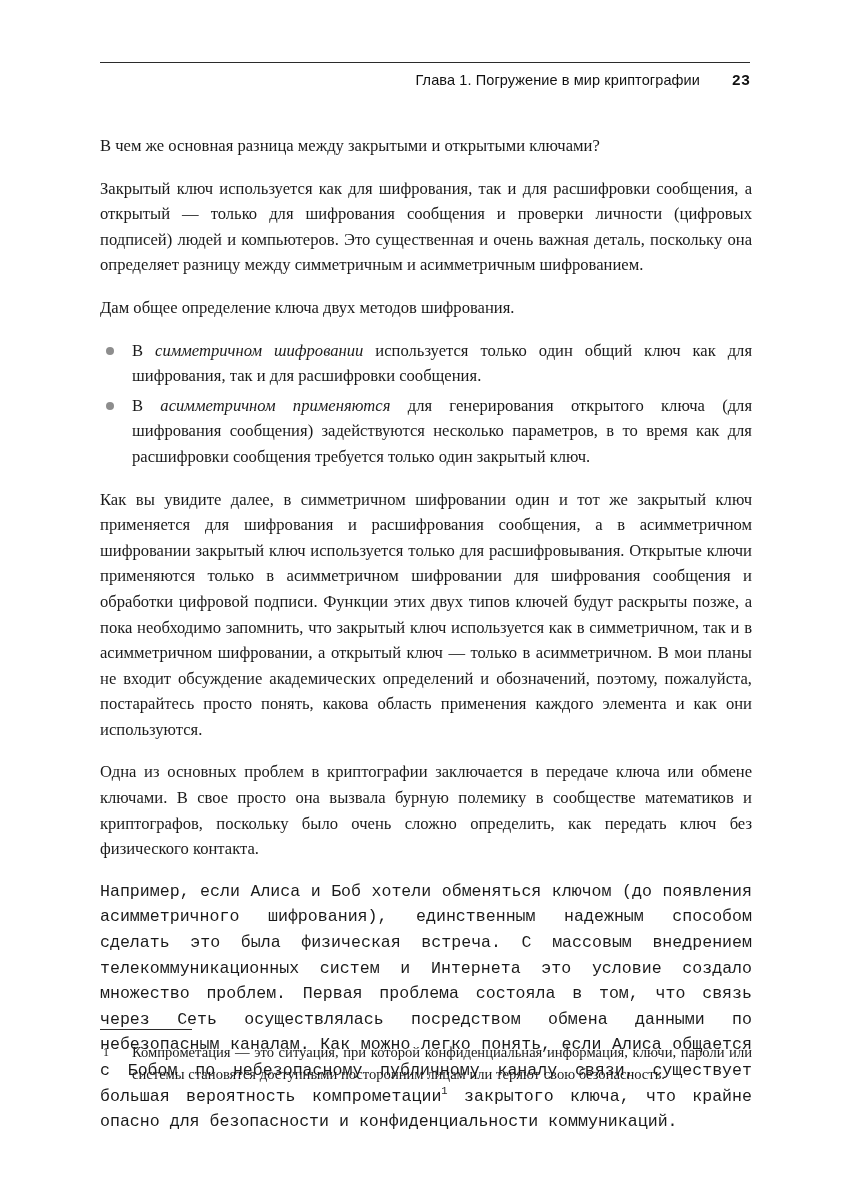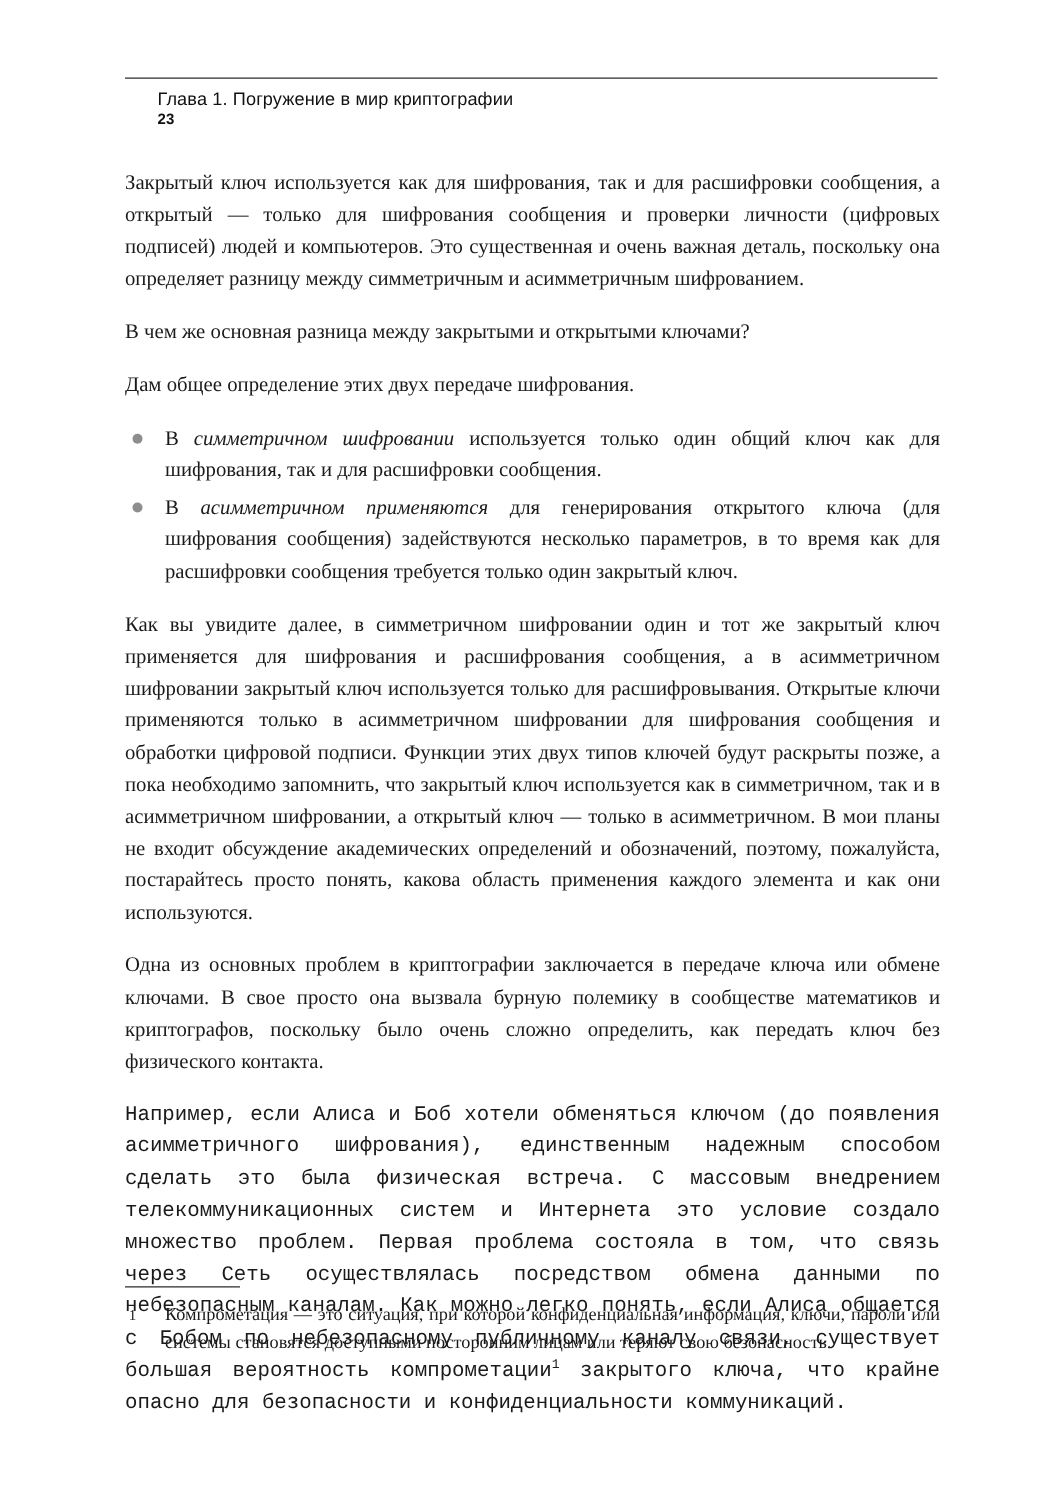--- a/index.html
+++ b/index.html
@@ -37,32 +37,32 @@
     width: 650px;
   }
   .header-line {
     display: flex;
     justify-content: flex-end;
     align-items: baseline;
     font-family: "Liberation Sans", sans-serif;
     font-size: 14.5px;
     color: #111;
     letter-spacing: 0.1px;
-    flex-direction: column;
   }
   .header-title {
     font-family: "Liberation Sans", sans-serif;
     font-size: 14.5px;
   }
   .header-pageno {
-    font-family: Liberation Sans, sans-serif;
-    font-size: 12px;
+    font-family: Liberation Mono, monospace;
+    font-size: 15px;
     font-weight: bold;
     margin-left: 26px;
     min-width: 24px;
+    text-align: right;
   }
   .content {
     position: absolute;
     left: 100px;
     top: 133px;
     width: 652px;
   }
   p.para {
     margin: 0 0 17px 0;
     font-size: 16.6px;
@@ -140,25 +140,25 @@
   <div class="header">
     <hr class="header-rule">
     <div class="header-line">
       <span class="header-title">Глава 1. Погружение в мир криптографии</span>
       <span class="header-pageno">23</span>
     </div>
   </div>
 
   <div class="content">
 
+    <p class="para">В чем же основная разница между закрытыми и открытыми ключами?</p>
+
     <p class="para">Закрытый ключ используется как для шифрования, так и для расшифровки сообщения, а открытый — только для шифрования сообщения и проверки личности (цифровых подписей) людей и компьютеров. Это существенная и очень важная деталь, поскольку она определяет разницу между симметричным и асимметричным шифрованием.</p>
 
-    <p class="para">В чем же основная разница между закрытыми и открытыми ключами?</p>
-
-    <p class="para">Дам общее определение этих двух передаче шифрования.</p>
+    <p class="para">Дам общее определение ключа двух методов шифрования.</p>
 
     <ul class="bullets">
       <li>
         <span class="dot"></span><span>В </span><em class="it">симметричном шифровании</em><span> используется только один общий ключ как для шифрования, так и для расшифровки сообщения.</span>
       </li>
       <li>
         <span class="dot"></span><span>В </span><em class="it">асимметричном применяются</em><span> для генерирования открытого ключа (для шифрования сообщения) задействуются несколько параметров, в то время как для расшифровки сообщения требуется только один закрытый ключ.</span>
       </li>
     </ul>
 

